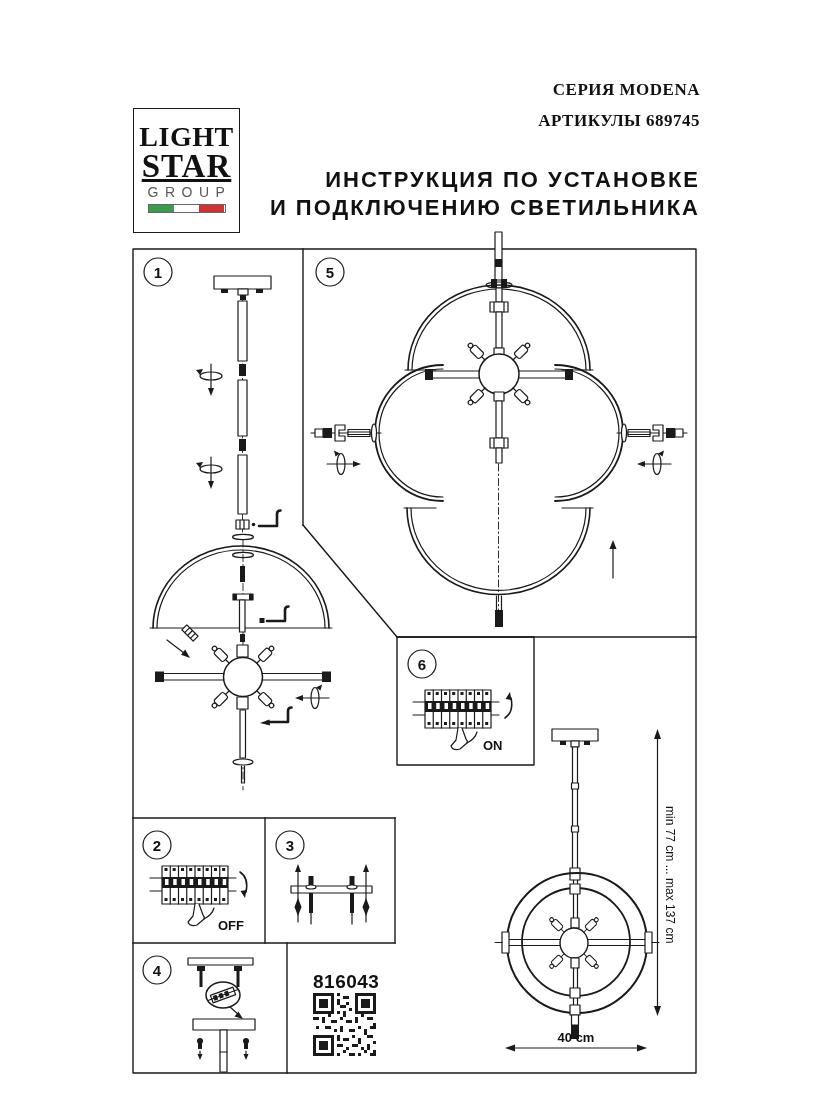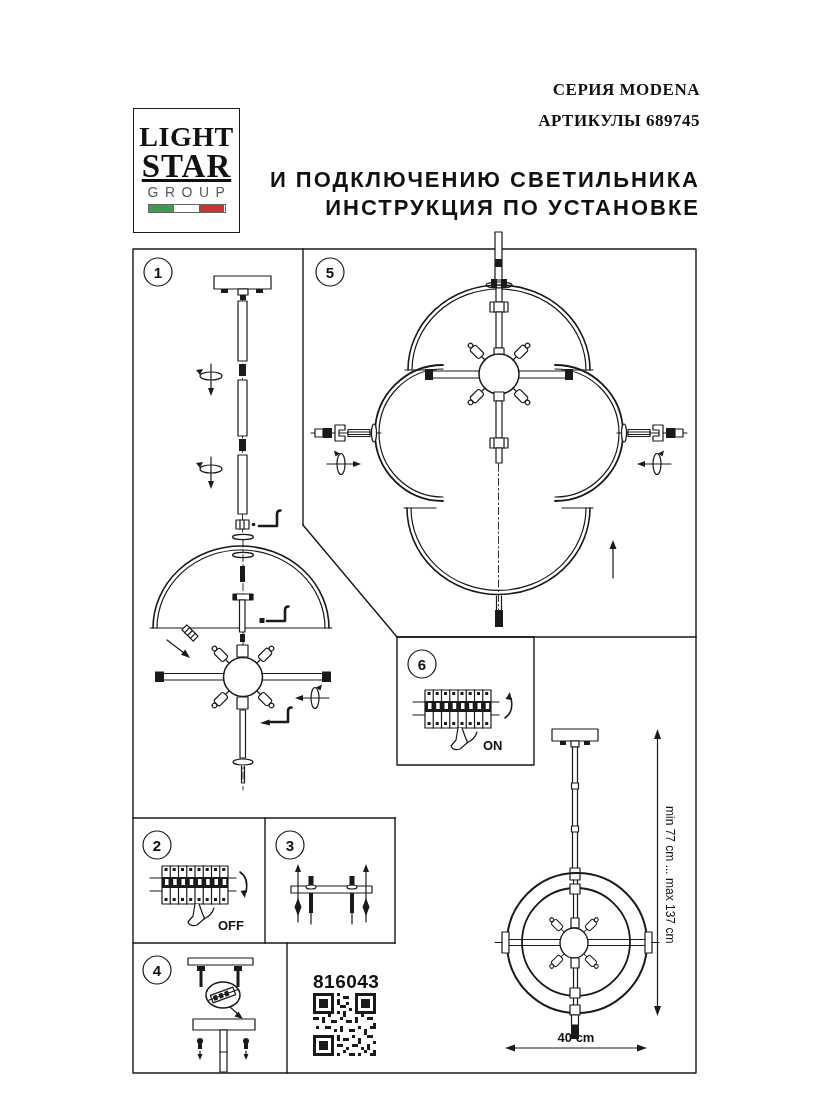--- a/index.html
+++ b/index.html
@@ -42,22 +42,22 @@
       <span style="background:#ffffff"></span>
       <span style="background:#cc3333"></span>
     </div>
   </div>
 
   <div class="title-block">
     <div class="title-line">СЕРИЯ MODENA</div>
     <div class="title-line">АРТИКУЛЫ 689745</div>
   </div>
   <div class="instr-block">
+    <div class="instr-line">ИНСТРУКЦИЯ ПО УСТАНОВКЕ</div>
     <div class="instr-line">И ПОДКЛЮЧЕНИЮ СВЕТИЛЬНИКА</div>
-    <div class="instr-line">ИНСТРУКЦИЯ ПО УСТАНОВКЕ</div>
   </div>
 
   <svg width="826" height="1117" viewBox="0 0 826 1117" style="position:absolute;left:0;top:0">
   <g class="art">
 
     <defs>
       <g id="bulb">
         <line x1="0" y1="0" x2="5" y2="0"></line>
         <rect x="5" y="-4" width="13" height="8" rx="2" fill="#fff"></rect>
         <circle cx="20.5" cy="0" r="2.3" fill="#fff"></circle>

